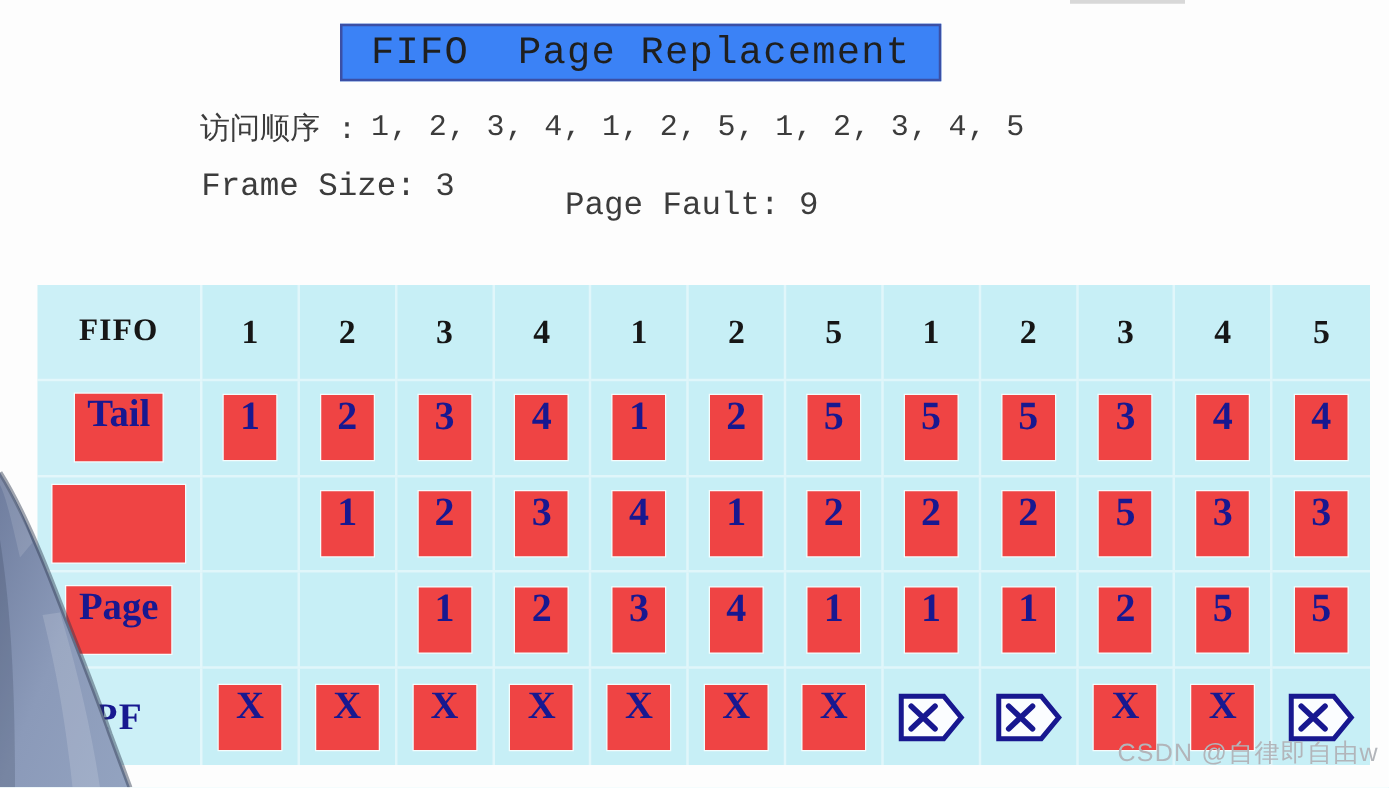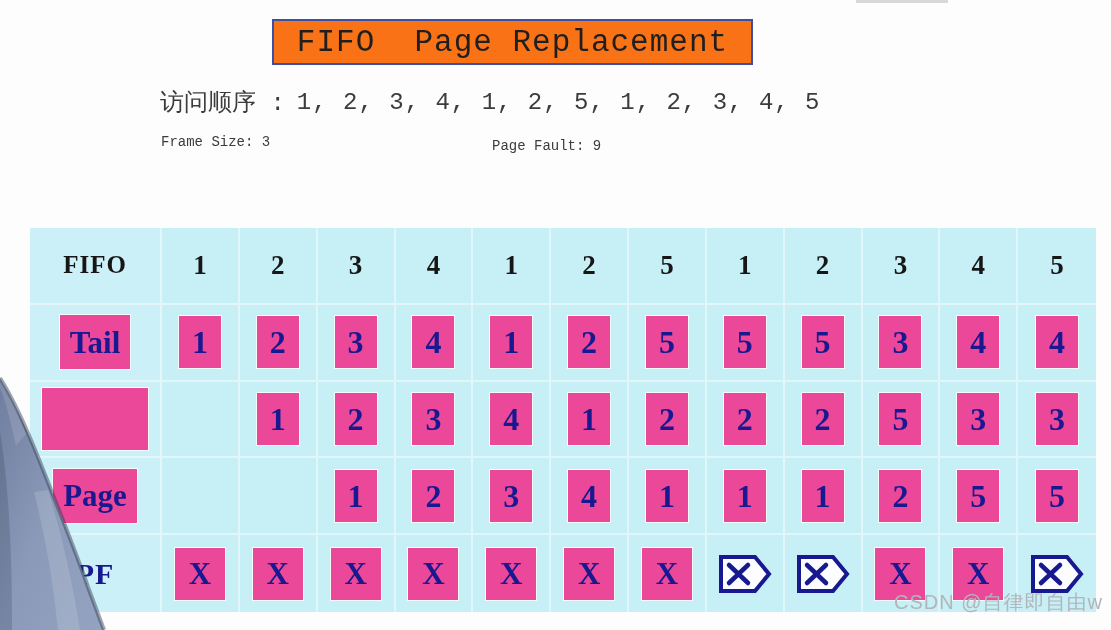--- a/index.html
+++ b/index.html
@@ -3,55 +3,55 @@
 <meta charset="utf-8">
 <style>
   html,body{margin:0;padding:0;background:#ffffff;}
   .page{
     position:relative;width:1111px;height:630px;background:#fdfdfd;
     overflow:hidden;font-family:"Liberation Mono",monospace;
   }
   .top-artifact{position:absolute;left:856px;top:0;width:92px;height:3px;background:#d8d8d8;}
   .title-box{
     position:absolute;left:272px;top:19px;width:481px;height:46px;box-sizing:border-box;
-    background:#f97316;border:2px solid #3b4fa5;
+    background:#3b82f6;border:2px solid #3b4fa5;
     display:flex;align-items:center;justify-content:center;
   }
   .title-text{
     font-size:31px;color:#1f1f1f;letter-spacing:1px;white-space:pre;
     font-family:"Liberation Mono",monospace;
   }
   .seq-line{
     position:absolute;left:160px;top:86px;height:32px;display:flex;align-items:center;
     font-size:24px;color:#3c3c3c;white-space:pre;font-family:Liberation Mono, monospace;
   }
   .seq-nums{margin-left:12px;letter-spacing:1px;}
-  .stats-line{position:absolute;left:0;top:134px;width:100%;height:30px;font-size:14px;color:#3c3c3c;}
+  .stats-line{position:absolute;left:0;top:134px;width:100%;height:30px;font-size:26px;color:#3c3c3c;}
   .stat-frame{position:absolute;left:161px;top:0;}
-  .stat-fault{position:absolute;left:452px;top:4px;margin-left:40px;}
+  .stat-fault{position:absolute;left:452px;top:15px;}
   .fifo-table{
     position:absolute;left:30px;top:228px;width:1066px;height:384px;
     background:#c7eff6;display:grid;z-index:1;
     grid-template-columns:132px repeat(12,1fr);
     grid-template-rows:repeat(5,1fr);
     font-family:"Liberation Serif",serif;
   }
   .cell{
     display:flex;align-items:center;justify-content:center;
     border-right:2px solid rgba(255,255,255,0.45);
     border-bottom:2px solid rgba(255,255,255,0.45);
   }
   .cell:nth-child(13n){border-right:none;}
   .cell:nth-child(n+53){border-bottom:none;}
   .labelcol{background:rgba(255,255,255,0.10);}
   .header-title{font-weight:bold;font-size:25px;color:#161616;letter-spacing:1px;}
   .header-num{font-weight:bold;font-size:27px;color:#161616;}
   .chip{
-    background:#ec4899;min-width:36px;height:52px;padding:0 3px;
-    display:flex;align-items:center;justify-content:center;
+    background:#ef4444;min-width:36px;height:52px;padding:0 3px;
+    display:flex;align-items:flex-start;justify-content:center;
     box-shadow:0 0 0 1px rgba(255,255,255,0.8);
   }
   .chip-text{font-weight:bold;font-size:32px;color:#181890;line-height:1;}
   .chip-word{padding:0 10px;height:54px;}
   .chip-word .chip-text{font-size:31px;}
   .chip-blank{width:100px;height:62px;}
   .chip-x{min-width:44px;}
   .chip-x .chip-text{font-size:31px;}
   .pf-label{font-weight:bold;font-size:30px;color:#181890;letter-spacing:1px;}
   .boxicon{display:flex;align-items:center;justify-content:center;}

